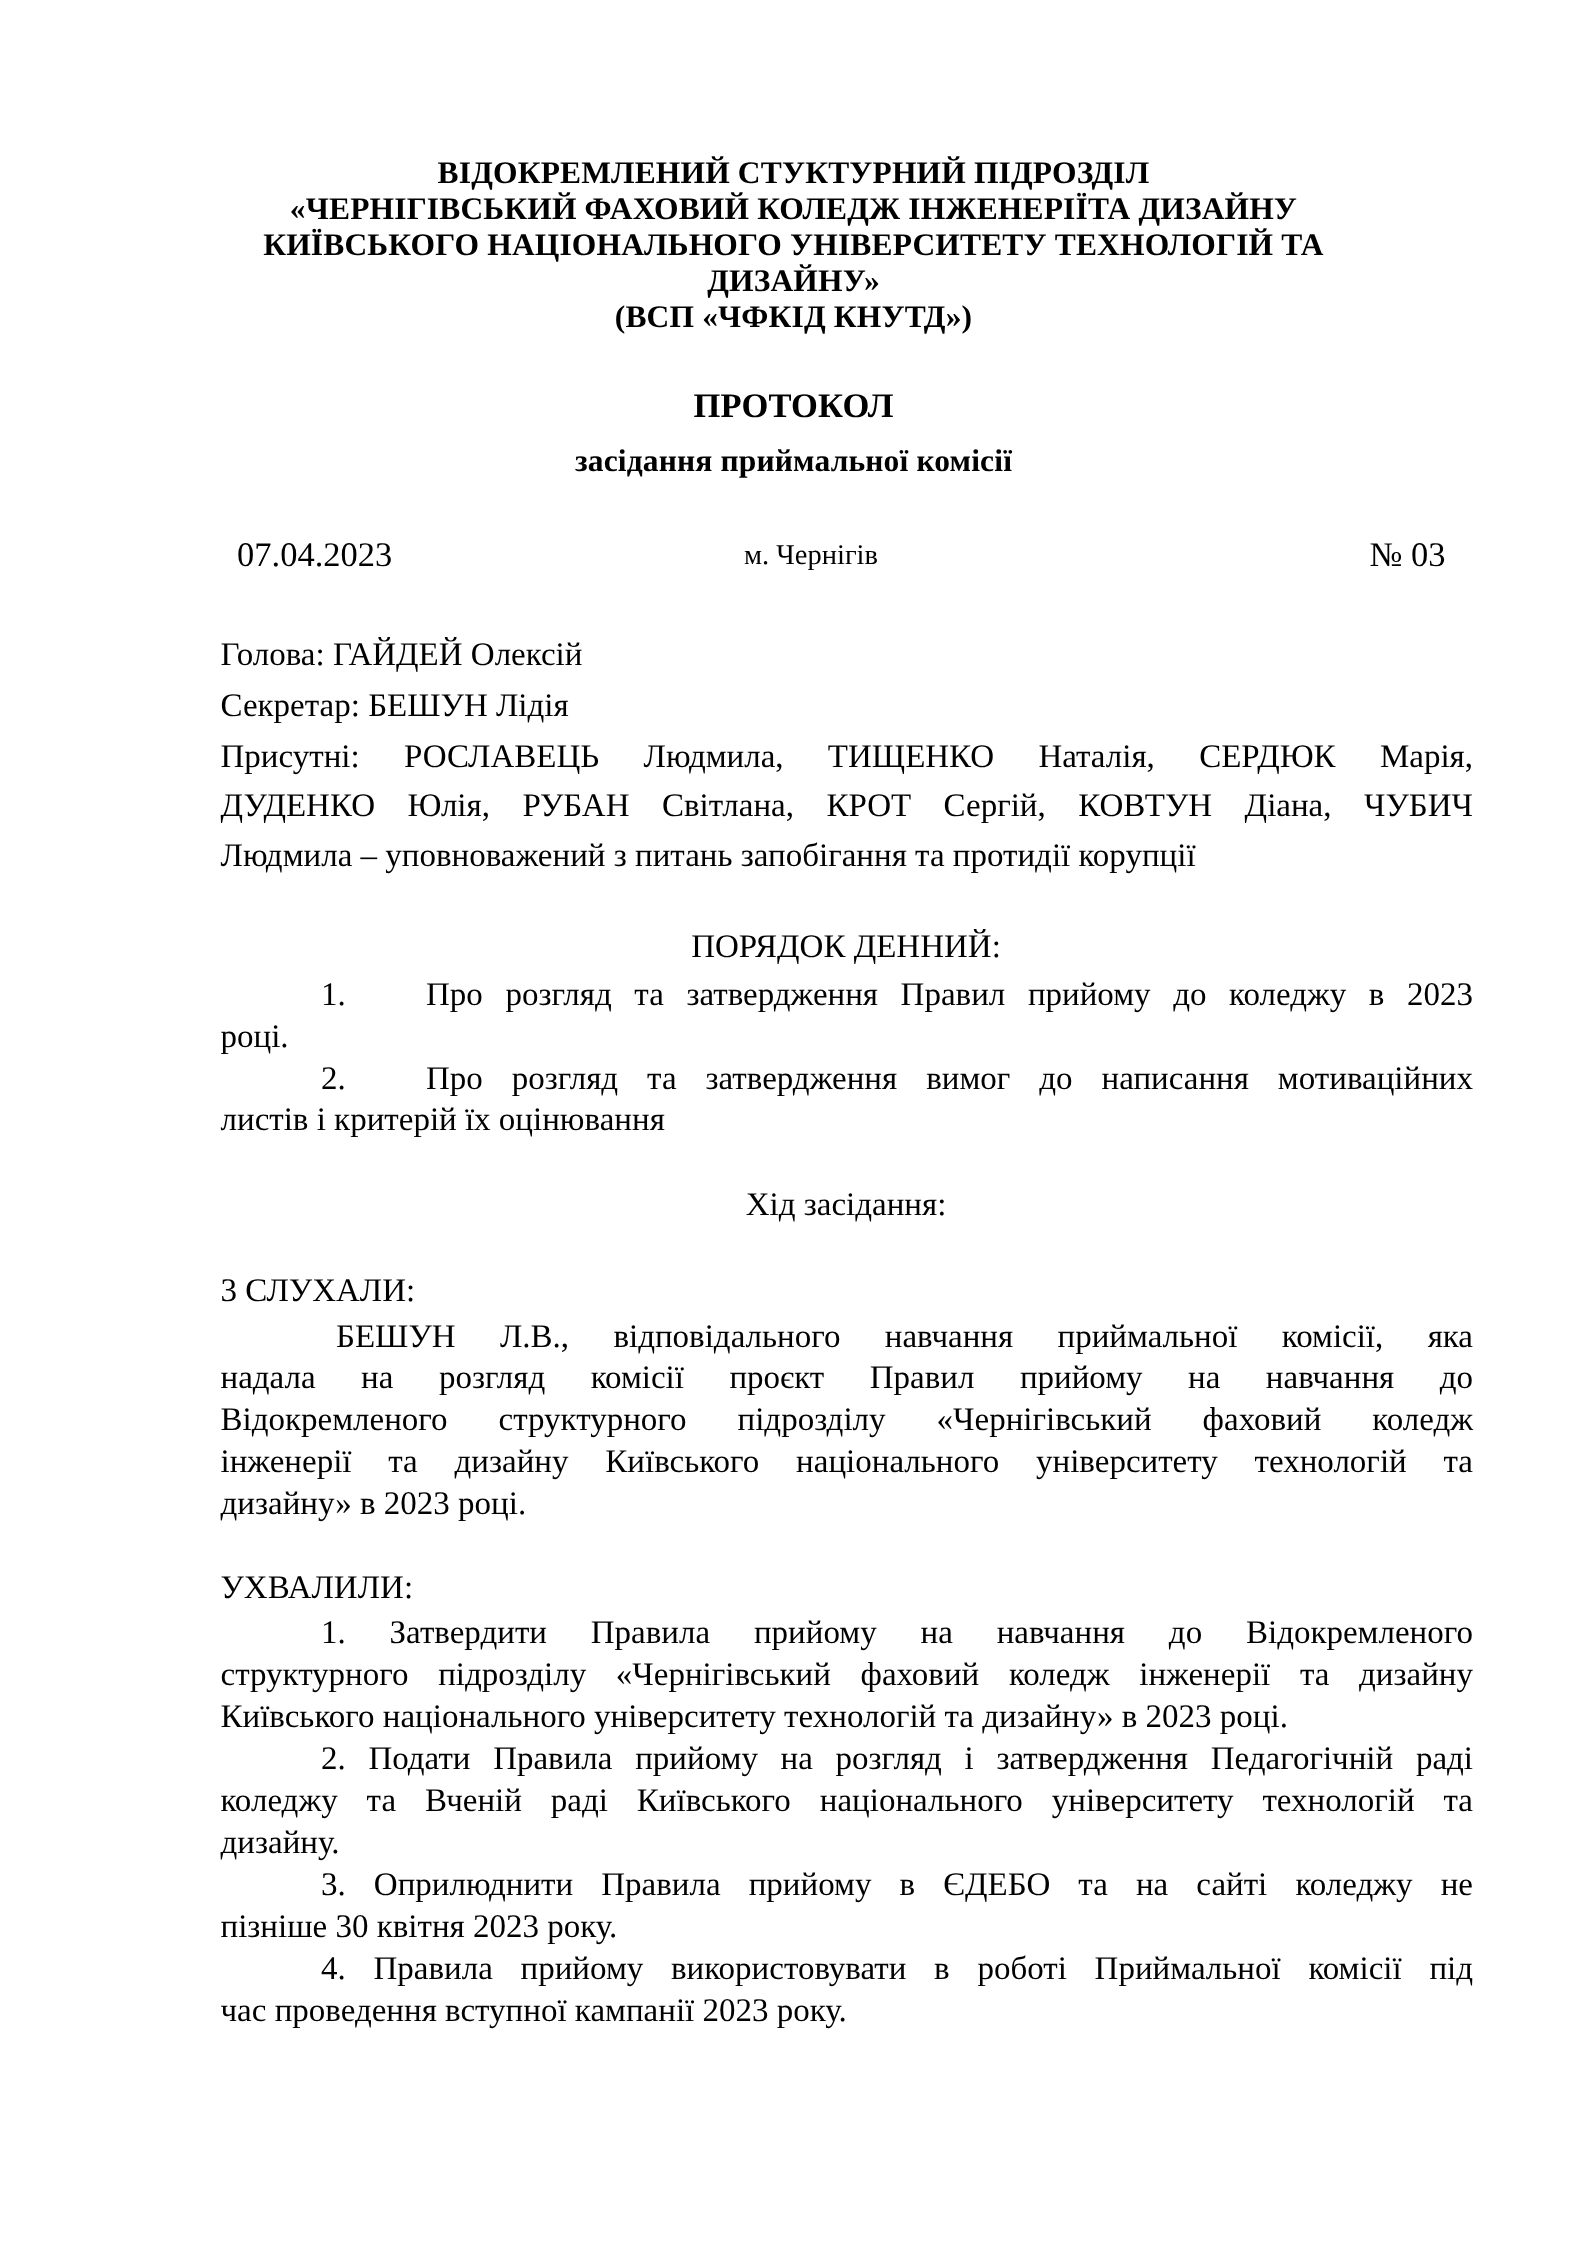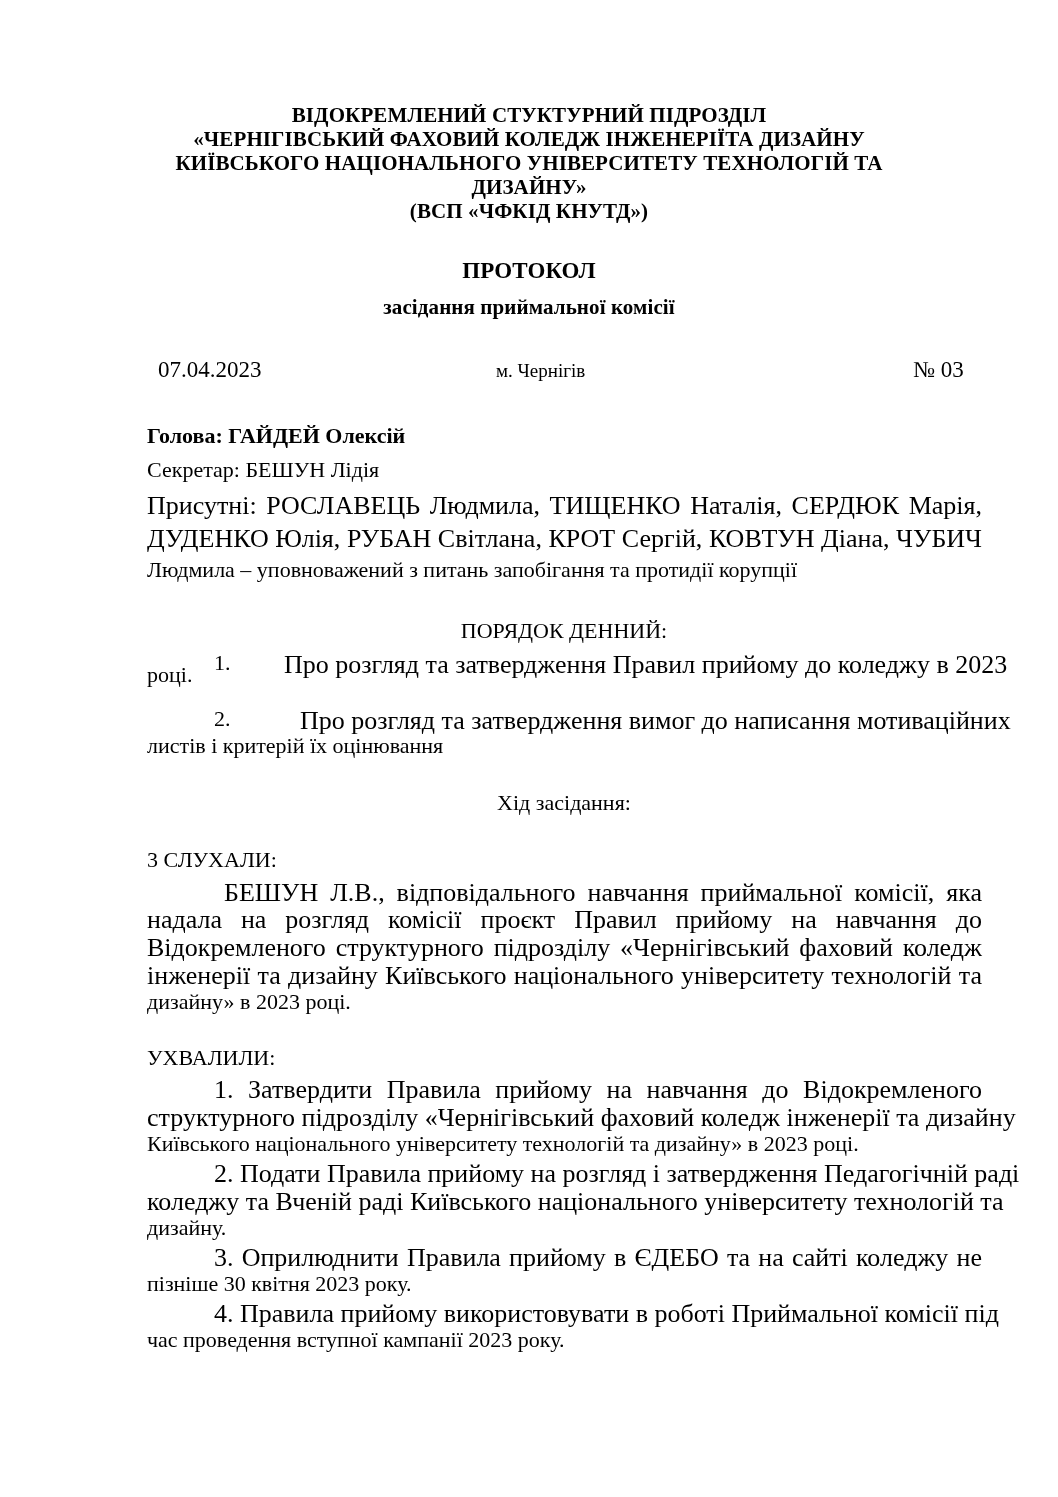--- a/index.html
+++ b/index.html
@@ -2,21 +2,21 @@
 <html><head>
 <meta charset="utf-8">
 <style>
   html, body { margin: 0; padding: 0; background: #ffffff; }
   body { width: 1058px; height: 1497px; position: relative; overflow: hidden;
          font-family: "Liberation Serif", serif; color: #000; }
   .page { position: absolute; left: 0; top: 0; width: 1058px; height: 1497px; background: #fff; }
   .abs { position: absolute; white-space: nowrap; }
   .hdr { left: 0; width: 1058px; text-align: center; font-weight: bold; font-size: 21px; letter-spacing: 0.1px; }
   .body-text { font-size: 22px; }
-  .justify-line { position: absolute; left: 147px; width: 835px; font-size: 26px; text-align: justify; text-align-last: justify; white-space: nowrap; }
+  .justify-line { position: absolute; left: 147px; width: 835px; font-size: 22px; text-align: justify; text-align-last: justify; white-space: nowrap; }
   .plain-line { position: absolute; left: 147px; font-size: 22px; white-space: nowrap; }
   .indent { left: 214px; width: 768px; }
 </style>
 </head>
 <body>
 
 <div class="page">
 
   <div class="abs hdr" style="top:103px;">ВІДОКРЕМЛЕНИЙ СТУКТУРНИЙ ПІДРОЗДІЛ</div>
   <div class="abs hdr" style="top:127px;">«ЧЕРНІГІВСЬКИЙ ФАХОВИЙ КОЛЕДЖ ІНЖЕНЕРІЇТА ДИЗАЙНУ</div>
@@ -24,34 +24,34 @@
   <div class="abs hdr" style="top:175px;">ДИЗАЙНУ»</div>
   <div class="abs hdr" style="top:199px;">(ВСП «ЧФКІД КНУТД»)</div>
 
   <div class="abs hdr" style="top:258px; font-size:23px;">ПРОТОКОЛ</div>
   <div class="abs hdr" style="top:295px; font-size:21px;">засідання приймальної комісії</div>
 
   <div class="abs body-text" style="left:158px; top:357px; font-size:23px;">07.04.2023</div>
   <div class="abs body-text" style="left:496px; top:360px; font-size:19px;">м. Чернігів</div>
   <div class="abs body-text" style="left:913px; top:357px; font-size:23px;">№ 03</div>
 
-  <div class="plain-line" style="top:423px;font-weight:bold;">Голова: ГАЙДЕЙ Олексій</div>
+  <div class="plain-line" style="top:423px;">Голова: ГАЙДЕЙ Олексій</div>
   <div class="plain-line" style="top:457px;">Секретар: БЕШУН Лідія</div>
   <div class="justify-line" style="top:491px;">Присутні: РОСЛАВЕЦЬ Людмила, ТИЩЕНКО Наталія, СЕРДЮК Марія,</div>
   <div class="justify-line" style="top:524px;">ДУДЕНКО Юлія, РУБАН Світлана, КРОТ Сергій, КОВТУН Діана, ЧУБИЧ</div>
   <div class="plain-line" style="top:557px;">Людмила – уповноважений з питань запобігання та протидії корупції</div>
 
   <div class="abs body-text" style="left:0; width:1128px; text-align:center; top:618px;">ПОРЯДОК ДЕННИЙ:</div>
 
   <div class="abs body-text" style="left:214px; top:650px;">1.</div>
   <div class="justify-line" style="left:284px; width:698px; top:650px;">Про розгляд та затвердження Правил прийому до коледжу в 2023</div>
-  <div class="plain-line" style="top:662px;">році.</div>
+  <div class="plain-line" style="top:678px;">році.</div>
 
   <div class="abs body-text" style="left:214px; top:706px;">2.</div>
-  <div class="justify-line" style="left:300px; width:698px; top:706px;font-family:Liberation Serif, serif;">Про розгляд та затвердження вимог до написання мотиваційних</div>
+  <div class="justify-line" style="left:284px; width:698px; top:706px;font-family:Liberation Serif, serif;">Про розгляд та затвердження вимог до написання мотиваційних</div>
   <div class="plain-line" style="top:733px;">листів і критерій їх оцінювання</div>
 
   <div class="abs body-text" style="left:0; width:1128px; text-align:center; top:790px;">Хід засідання:</div>
 
   <div class="plain-line" style="top:847px;">3 СЛУХАЛИ:</div>
   <div class="justify-line indent" style="left:224px; width:758px; top:878px;">БЕШУН Л.В., відповідального навчання приймальної комісії, яка</div>
   <div class="justify-line" style="top:905px;">надала на розгляд комісії проєкт Правил прийому на навчання до</div>
   <div class="justify-line" style="top:933px;">Відокремленого структурного підрозділу «Чернігівський фаховий коледж</div>
   <div class="justify-line" style="top:961px;">інженерії та дизайну Київського національного університету технологій та</div>
   <div class="plain-line" style="top:989px;">дизайну» в 2023 році.</div>

